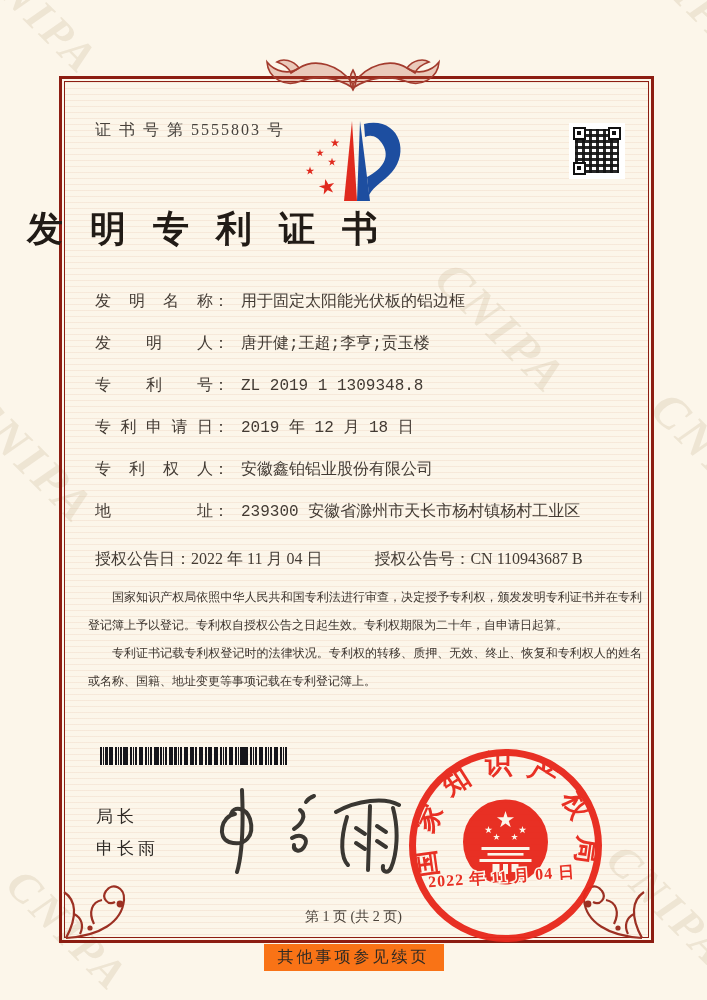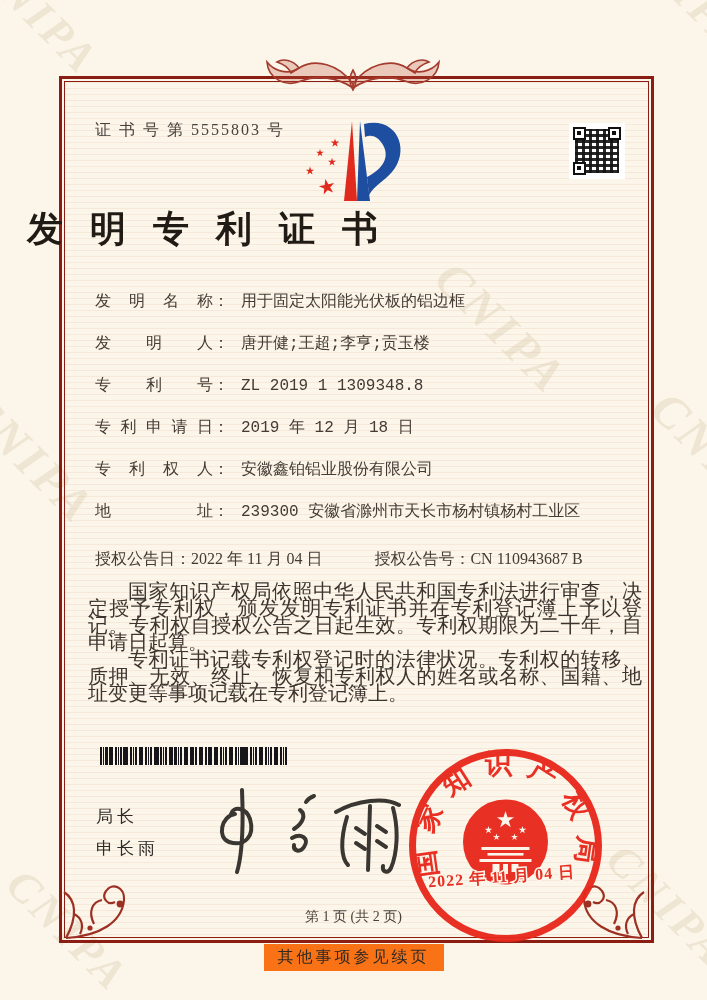--- a/index.html
+++ b/index.html
@@ -37,21 +37,21 @@
   .title{position:absolute;left:0;right:0;top:205px;margin:0;text-align:left;
          font-size:36px;font-weight:bold;color:#211b16;letter-spacing:27px;padding-left:27px;}
   
   .fields{position:absolute;left:95px;top:291px;width:480px;font-size:16px;color:#433b34;font-family:Liberation Mono, monospace;}
   .frow{margin-bottom:20px;height:22px;white-space:nowrap;}
   .flabel{display:inline-block;width:118px;text-align:justify;text-align-last:justify;vertical-align:top;}
   .fvalue{margin-left:12px;}
   .grant{position:absolute;left:95px;top:549px;width:540px;font-size:16px;color:#433b34;white-space:nowrap;}
   .grant .pair2{margin-left:52px;}
   
-  .paras{position:absolute;left:88px;top:583px;width:554px;font-size:20px;line-height:17px;
+  .paras{position:absolute;left:88px;top:583px;width:554px;font-size:12px;line-height:28px;
          text-align:justify;color:#3c342e;}
   .paras p{margin:0;text-indent:2em;}
   
   .barcode{position:absolute;left:100px;top:747px;width:188px;height:18px;
     background:
       repeating-linear-gradient(90deg,#15151a 0 2px,transparent 2px 5px),
       repeating-linear-gradient(90deg,#15151a 0 1px,transparent 1px 3px),
       repeating-linear-gradient(90deg,transparent 0 6px,#15151a 6px 8px,transparent 8px 17px);}
   
   .sig-title{position:absolute;left:96px;top:805px;font-size:17px;color:#2e2a26;letter-spacing:4px;}

